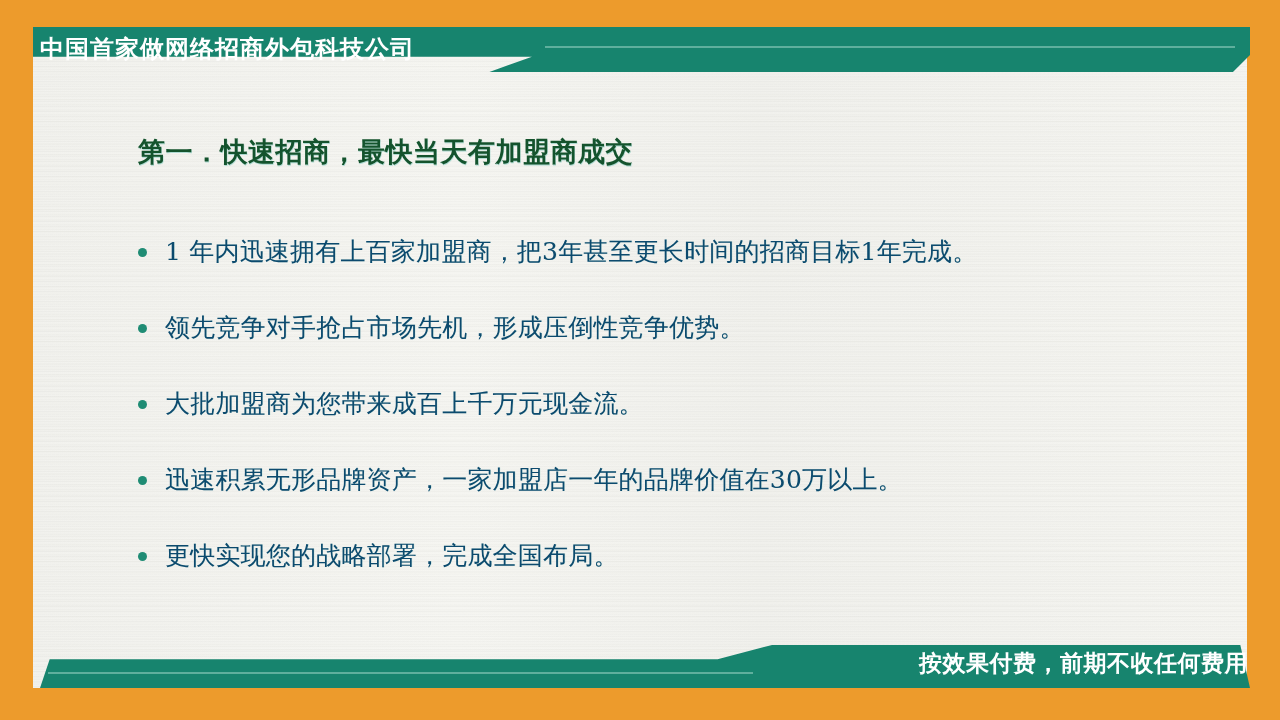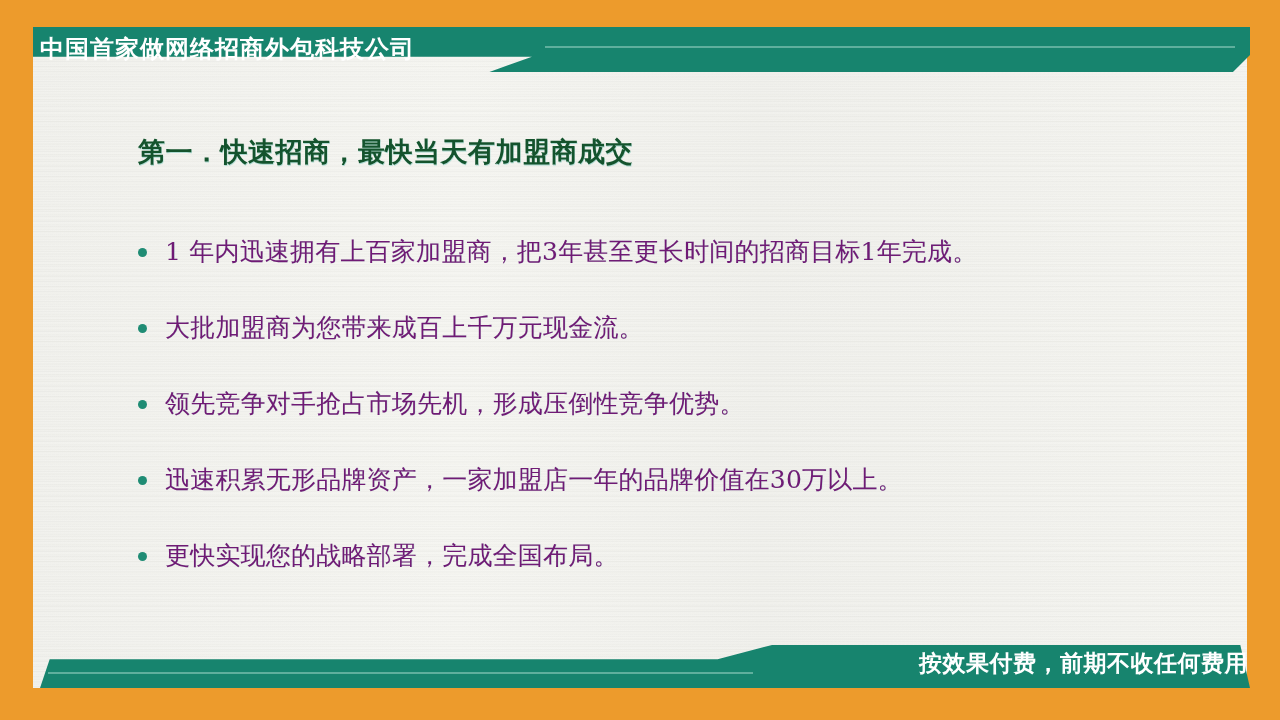--- a/index.html
+++ b/index.html
@@ -158,21 +158,21 @@
     background: #1F8C74;
     margin-top: 16px;
     margin-right: 18px;
   }
 
   .bullet-text {
     flex: 1 1 auto;
     font-family: "DejaVu Serif", "Liberation Serif", serif;
     font-size: 25px;
     line-height: 40px;
-    color: #701a75;
+    color: #0c4a6e;
     letter-spacing: 0.2px;
     white-space: nowrap;
     text-shadow: 0.4px 0.4px 0 rgba(150,210,200,0.45);
   }
 
   .ellipsis-row {
     position: absolute;
     left: 136px;
     top: 620px;
     display: flex;
@@ -285,26 +285,26 @@
 
     <div class="bullets">
 
       <div class="bullet-row">
         <span class="bullet-dot"></span>
         <span class="bullet-text">1 年内迅速拥有上百家加盟商，把3年甚至更长时间的招商目标1年完成。</span>
       </div>
 
       <div class="bullet-row">
         <span class="bullet-dot"></span>
+        <span class="bullet-text">领先竞争对手抢占市场先机，形成压倒性竞争优势。</span>
+      </div>
+
+      <div class="bullet-row">
+        <span class="bullet-dot"></span>
         <span class="bullet-text">大批加盟商为您带来成百上千万元现金流。</span>
-      </div>
-
-      <div class="bullet-row">
-        <span class="bullet-dot"></span>
-        <span class="bullet-text">领先竞争对手抢占市场先机，形成压倒性竞争优势。</span>
       </div>
 
       <div class="bullet-row">
         <span class="bullet-dot"></span>
         <span class="bullet-text">迅速积累无形品牌资产，一家加盟店一年的品牌价值在30万以上。</span>
       </div>
 
       <div class="bullet-row">
         <span class="bullet-dot"></span>
         <span class="bullet-text">更快实现您的战略部署，完成全国布局。</span>

